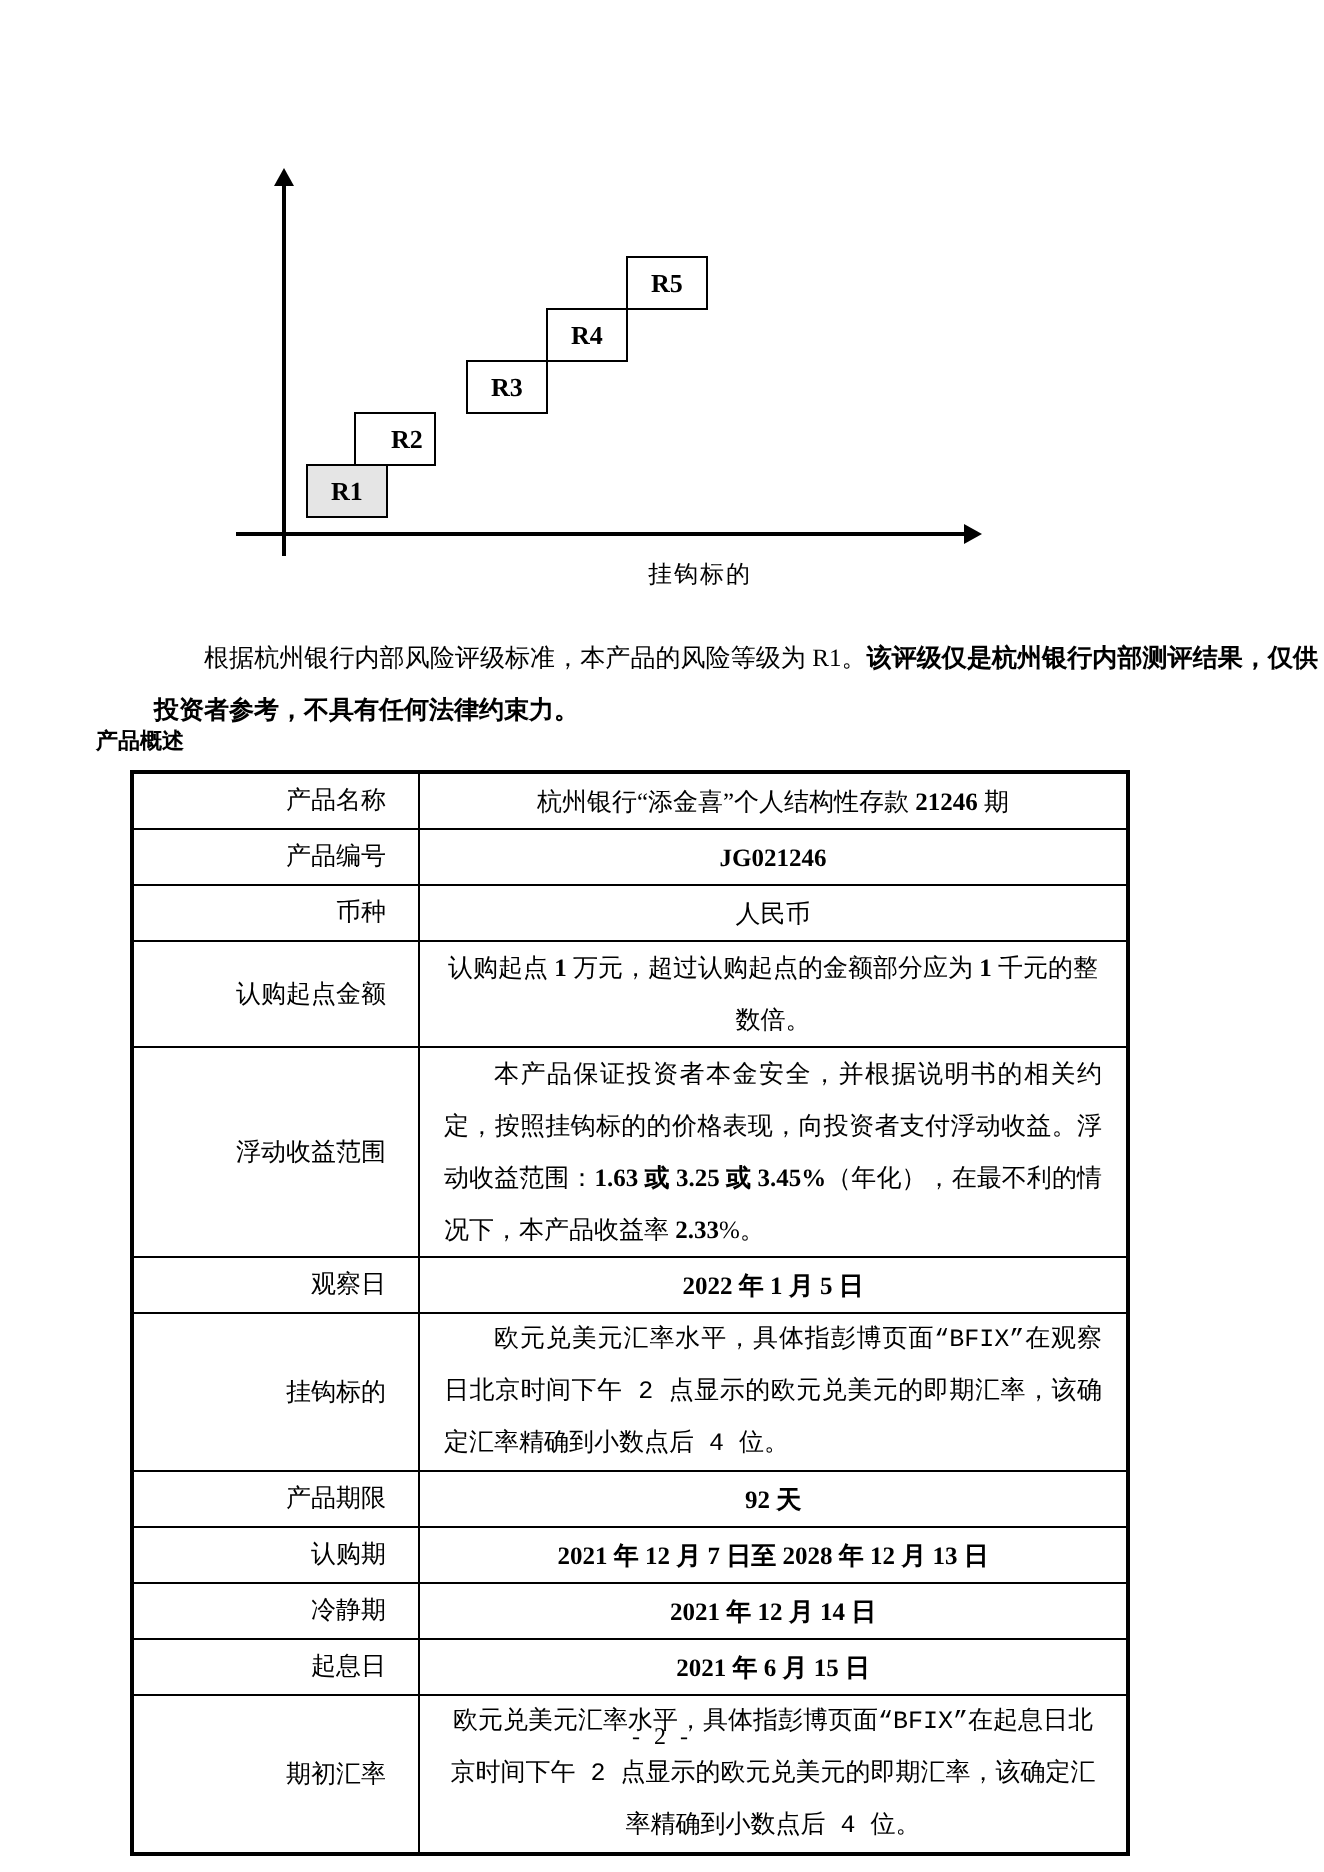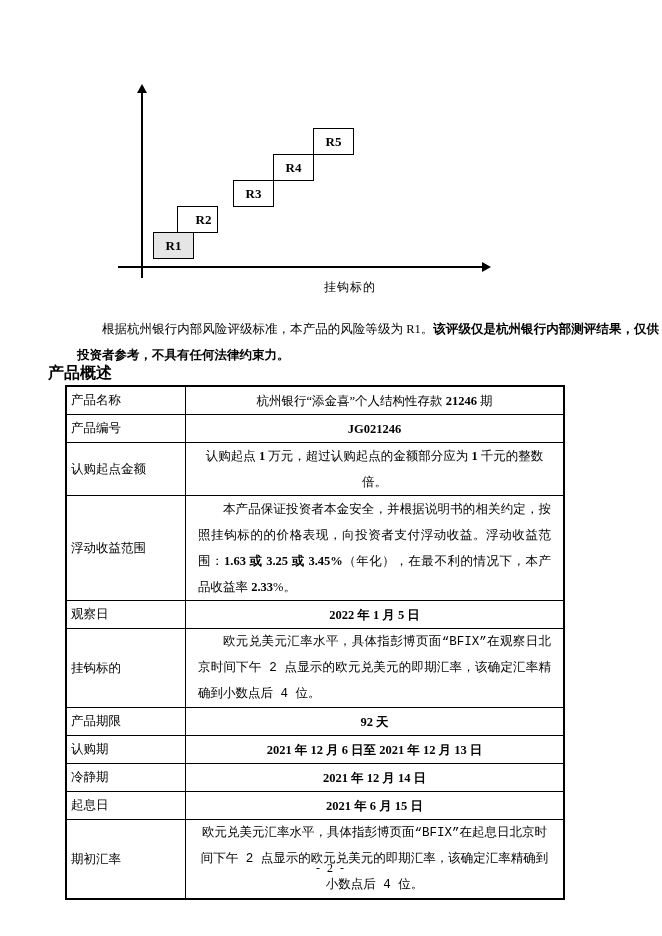--- a/index.html
+++ b/index.html
@@ -34,30 +34,30 @@
                   text-align: center; font-size: 12px; letter-spacing: 1px; }
 
   
   .statement {
     position: absolute; left: 40px; top: 303px; width: 582px;
     font-size: 12.5px; line-height: 26px; text-align: justify; text-indent: 2em; margin-left: 37px;
   }
   .bold { font-weight: bold; }
 
   
-  .section-title { position: absolute; left: 48px; top: 363px; font-size: 16px; font-weight: bold; }
+  .section-title { position: absolute; left: 48px; top: 363px; font-size: 11px; font-weight: bold; }
 
   
   .product-table {
     position: absolute; left: 65px; top: 385px; width: 500px;
     border-collapse: collapse; font-size: 12.5px; table-layout: fixed;
     border: 2px solid #000;
   }
   .product-table td { border: 1px solid #000; vertical-align: middle; }
-  .label-cell { width: 110px; text-align: left; padding: 0 4px; }
+  .label-cell { width: 110px; text-align: right; padding: 0 16px; }
   .value-cell { padding: 0 12px; margin-top: 36px; }
   .row-lines-1 td { height: 27px; }
   .row-lines-2 td { height: 53px; font-family: Liberation Mono, monospace; }
   .row-lines-3 td { height: 80px; }
   .cell-text { margin: 0; line-height: 26px; }
   .cell-text.align-center { text-align: center; }
   .cell-text.align-center-multi { text-align: center; }
   .cell-text.align-indent { text-align: justify; text-indent: 2em; }
 
   
@@ -94,20 +94,26 @@
             <p class="cell-text align-center"><span>杭州银行“添金喜”个人结构性存款 </span><span class="bold">21246</span><span> 期</span></p>
           </td>
         </tr>
         <tr class="row-lines-1">
           <td class="label-cell">产品编号</td>
           <td class="value-cell">
             <p class="cell-text align-center"><span class="bold">JG021246</span></p>
           </td>
         </tr>
         <tr class="row-lines-1">
+          <td class="label-cell">币种</td>
+          <td class="value-cell">
+            <p class="cell-text align-center"><span>人民币</span></p>
+          </td>
+        </tr>
+        <tr class="row-lines-1">
           <td class="label-cell">认购起点金额</td>
           <td class="value-cell">
             <p class="cell-text align-center"><span>认购起点 </span><span class="bold">1</span><span> 万元，超过认购起点的金额部分应为 </span><span class="bold">1</span><span> 千元的整数倍。</span></p>
           </td>
         </tr>
         <tr class="row-lines-3">
           <td class="label-cell">浮动收益范围</td>
           <td class="value-cell">
             <p class="cell-text align-indent"><span>本产品保证投资者本金安全，并根据说明书的相关约定，按照挂钩标的的价格表现，向投资者支付浮动收益。浮动收益范围：</span><span class="bold">1.63 或 3.25 或 3.45%</span><span>（年化），在最不利的情况下，本产品收益率 </span><span class="bold">2.33</span><span>%。</span></p>
           </td>
@@ -126,21 +132,21 @@
         </tr>
         <tr class="row-lines-1">
           <td class="label-cell">产品期限</td>
           <td class="value-cell">
             <p class="cell-text align-center"><span class="bold">92 天</span></p>
           </td>
         </tr>
         <tr class="row-lines-1">
           <td class="label-cell">认购期</td>
           <td class="value-cell">
-            <p class="cell-text align-center"><span class="bold">2021 年 12 月 6 日至 2021 年 12 月 13 日</span></p>
+            <p class="cell-text align-center"><span class="bold">2021 年 12 月 7 日至 2028 年 12 月 13 日</span></p>
           </td>
         </tr>
         <tr class="row-lines-1">
           <td class="label-cell">冷静期</td>
           <td class="value-cell">
             <p class="cell-text align-center"><span class="bold">2021 年 12 月 14 日</span></p>
           </td>
         </tr>
         <tr class="row-lines-1">
           <td class="label-cell">起息日</td>

